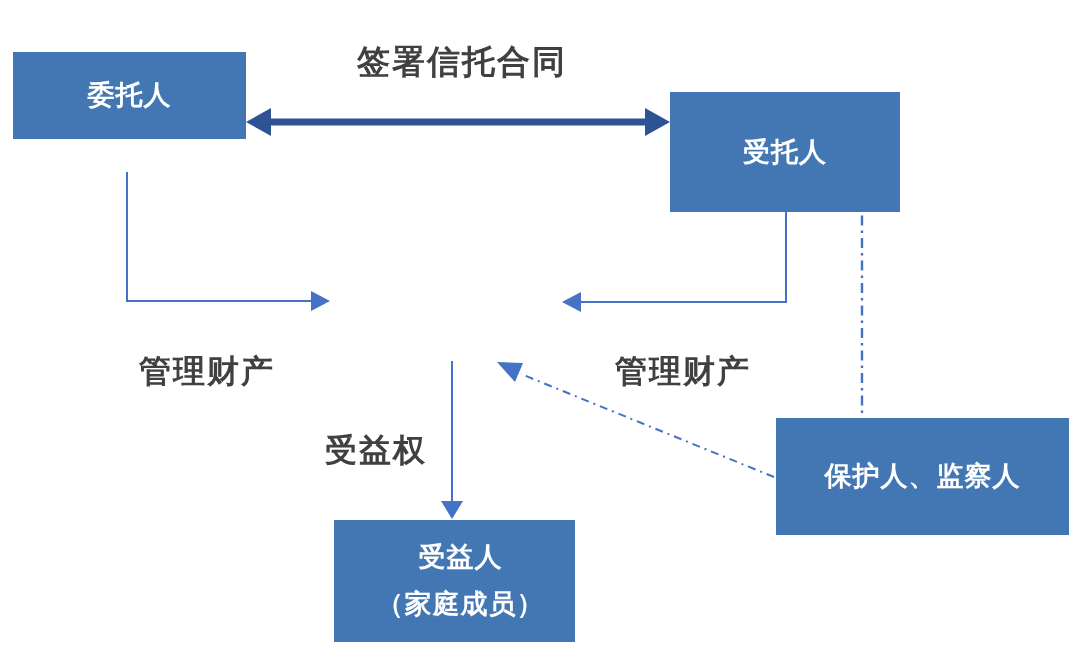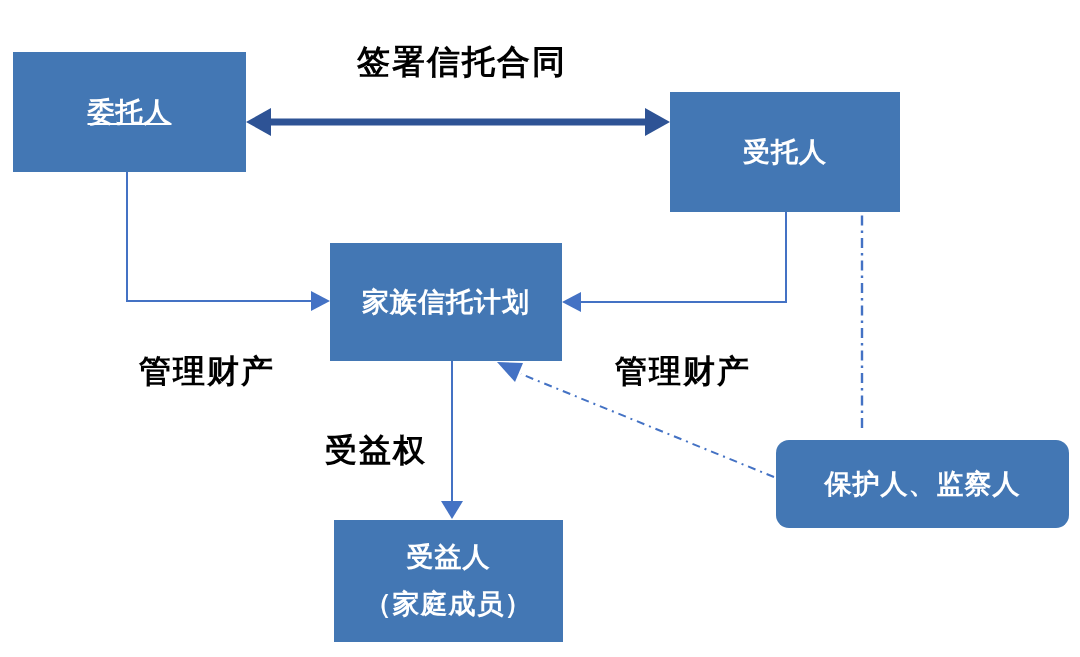--- a/index.html
+++ b/index.html
@@ -55,28 +55,28 @@
     display: flex;
     flex-direction: column;
     align-items: center;
     justify-content: center;
     text-align: center;
     font-weight: bold;
     font-size: 27px;
     line-height: 47px;
     letter-spacing: 1px;
   }
-  .node-settlor     { left: 13px;  top: 52px;  width: 233px; height: 120px; text-decoration: underline; }
+  .node-settlor     { left: 13px;  top: 52px;  width: 233px; height: 87px; }
   .node-trustee     { left: 670px; top: 52px;  width: 230px; height: 120px; margin-top: 40px; }
   .node-trust-plan  { left: 330px; top: 243px; width: 232px; height: 118px; }
-  .node-beneficiary { left: 334px; top: 520px; width: 229px; height: 122px; }
-  .node-protector   { left: 776px; top: 440px; width: 293px; height: 88px; border-radius: 13px; }
+  .node-beneficiary { left: 334px; top: 520px; width: 229px; height: 122px; padding-left: 12px; }
+  .node-protector   { left: 776px; top: 418px; width: 293px; height: 117px; }
   .edge-label {
     position: absolute;
-    color: #000000;
+    color: #404040;
     font-weight: bold;
     font-size: 32px;
     white-space: nowrap;
     letter-spacing: 2px;
   }
   .label-sign-contract    { left: 357px; top: 40px;  font-size: 33px; }
   .label-deliver-property { left: 139px; top: 350px; }
   .label-manage-property  { left: 615px; top: 350px; }
   .label-benefit-right    { left: 325px; top: 429px; }
 </style>
@@ -120,23 +120,20 @@
   </svg>
 
   <div class="node node-settlor">
     <div>委托人</div>
   </div>
 
   <div class="node node-trustee">
     <div>受托人</div>
   </div>
 
-  <div class="node node-trust-plan">
-    <div>家族信托计划</div>
-  </div>
 
   <div class="node node-beneficiary">
     <div>受益人</div>
     <div>（家庭成员）</div>
   </div>
 
   <div class="node node-protector">
     <div>保护人、监察人</div>
   </div>
 

